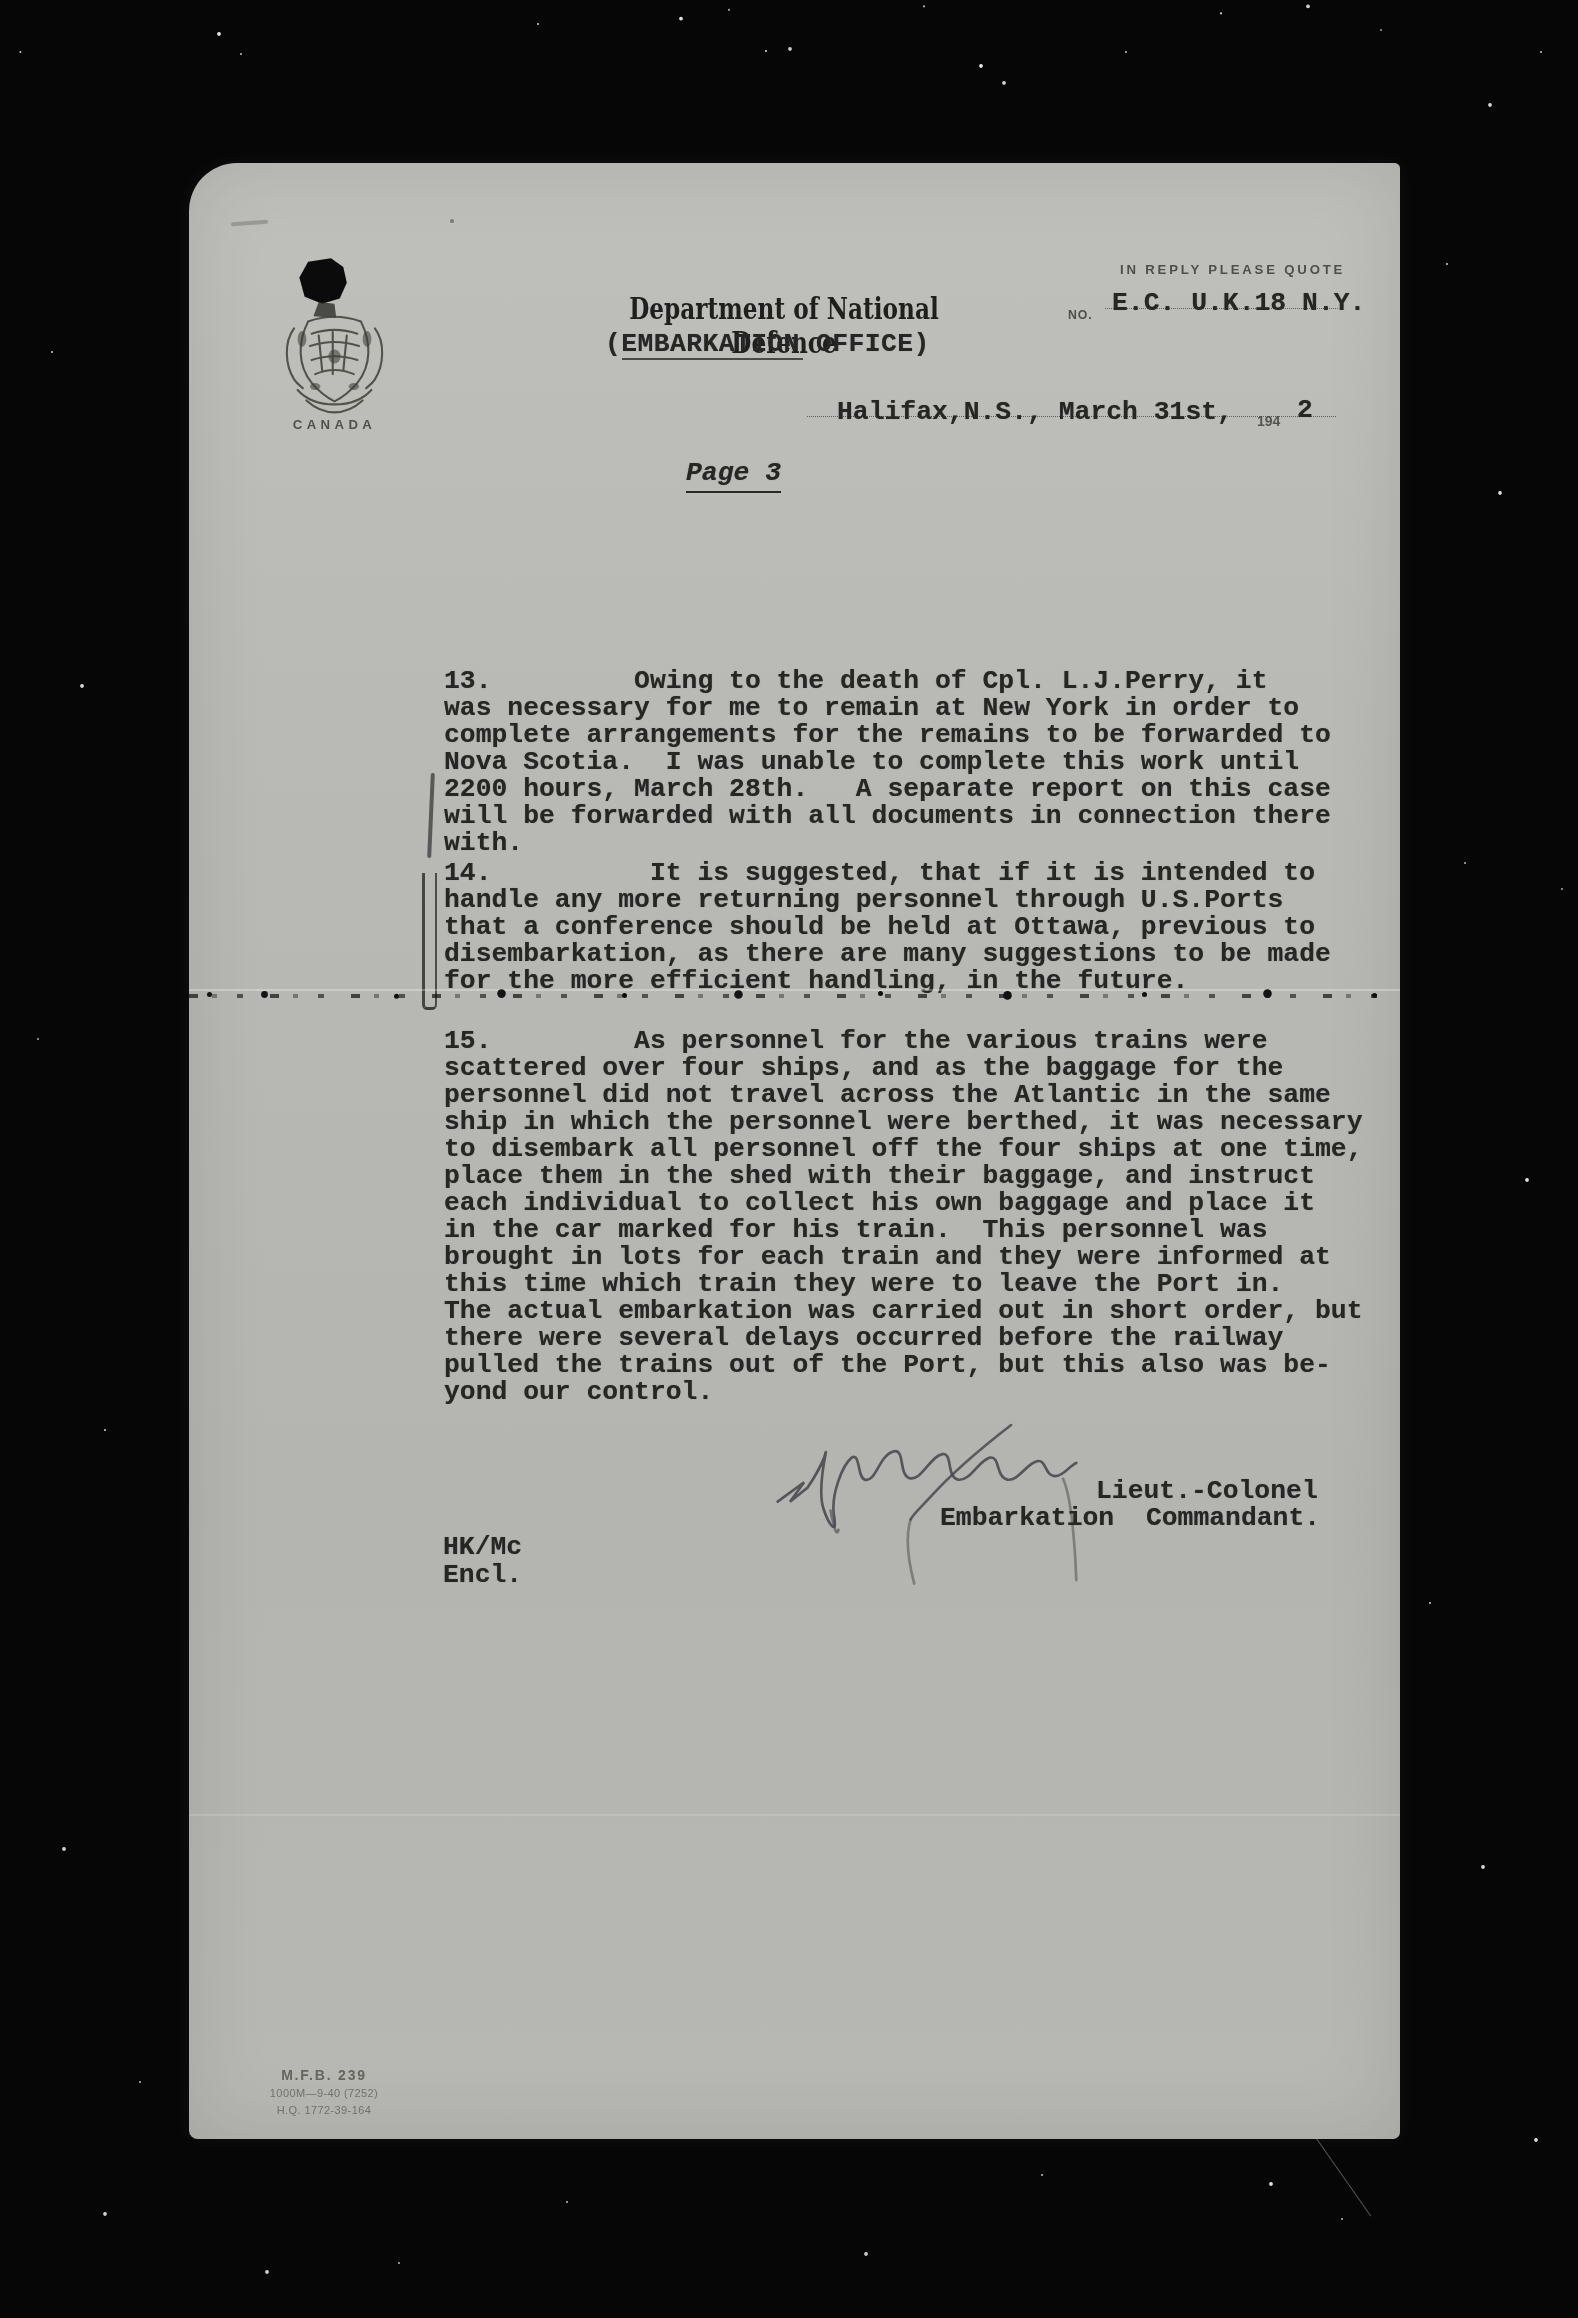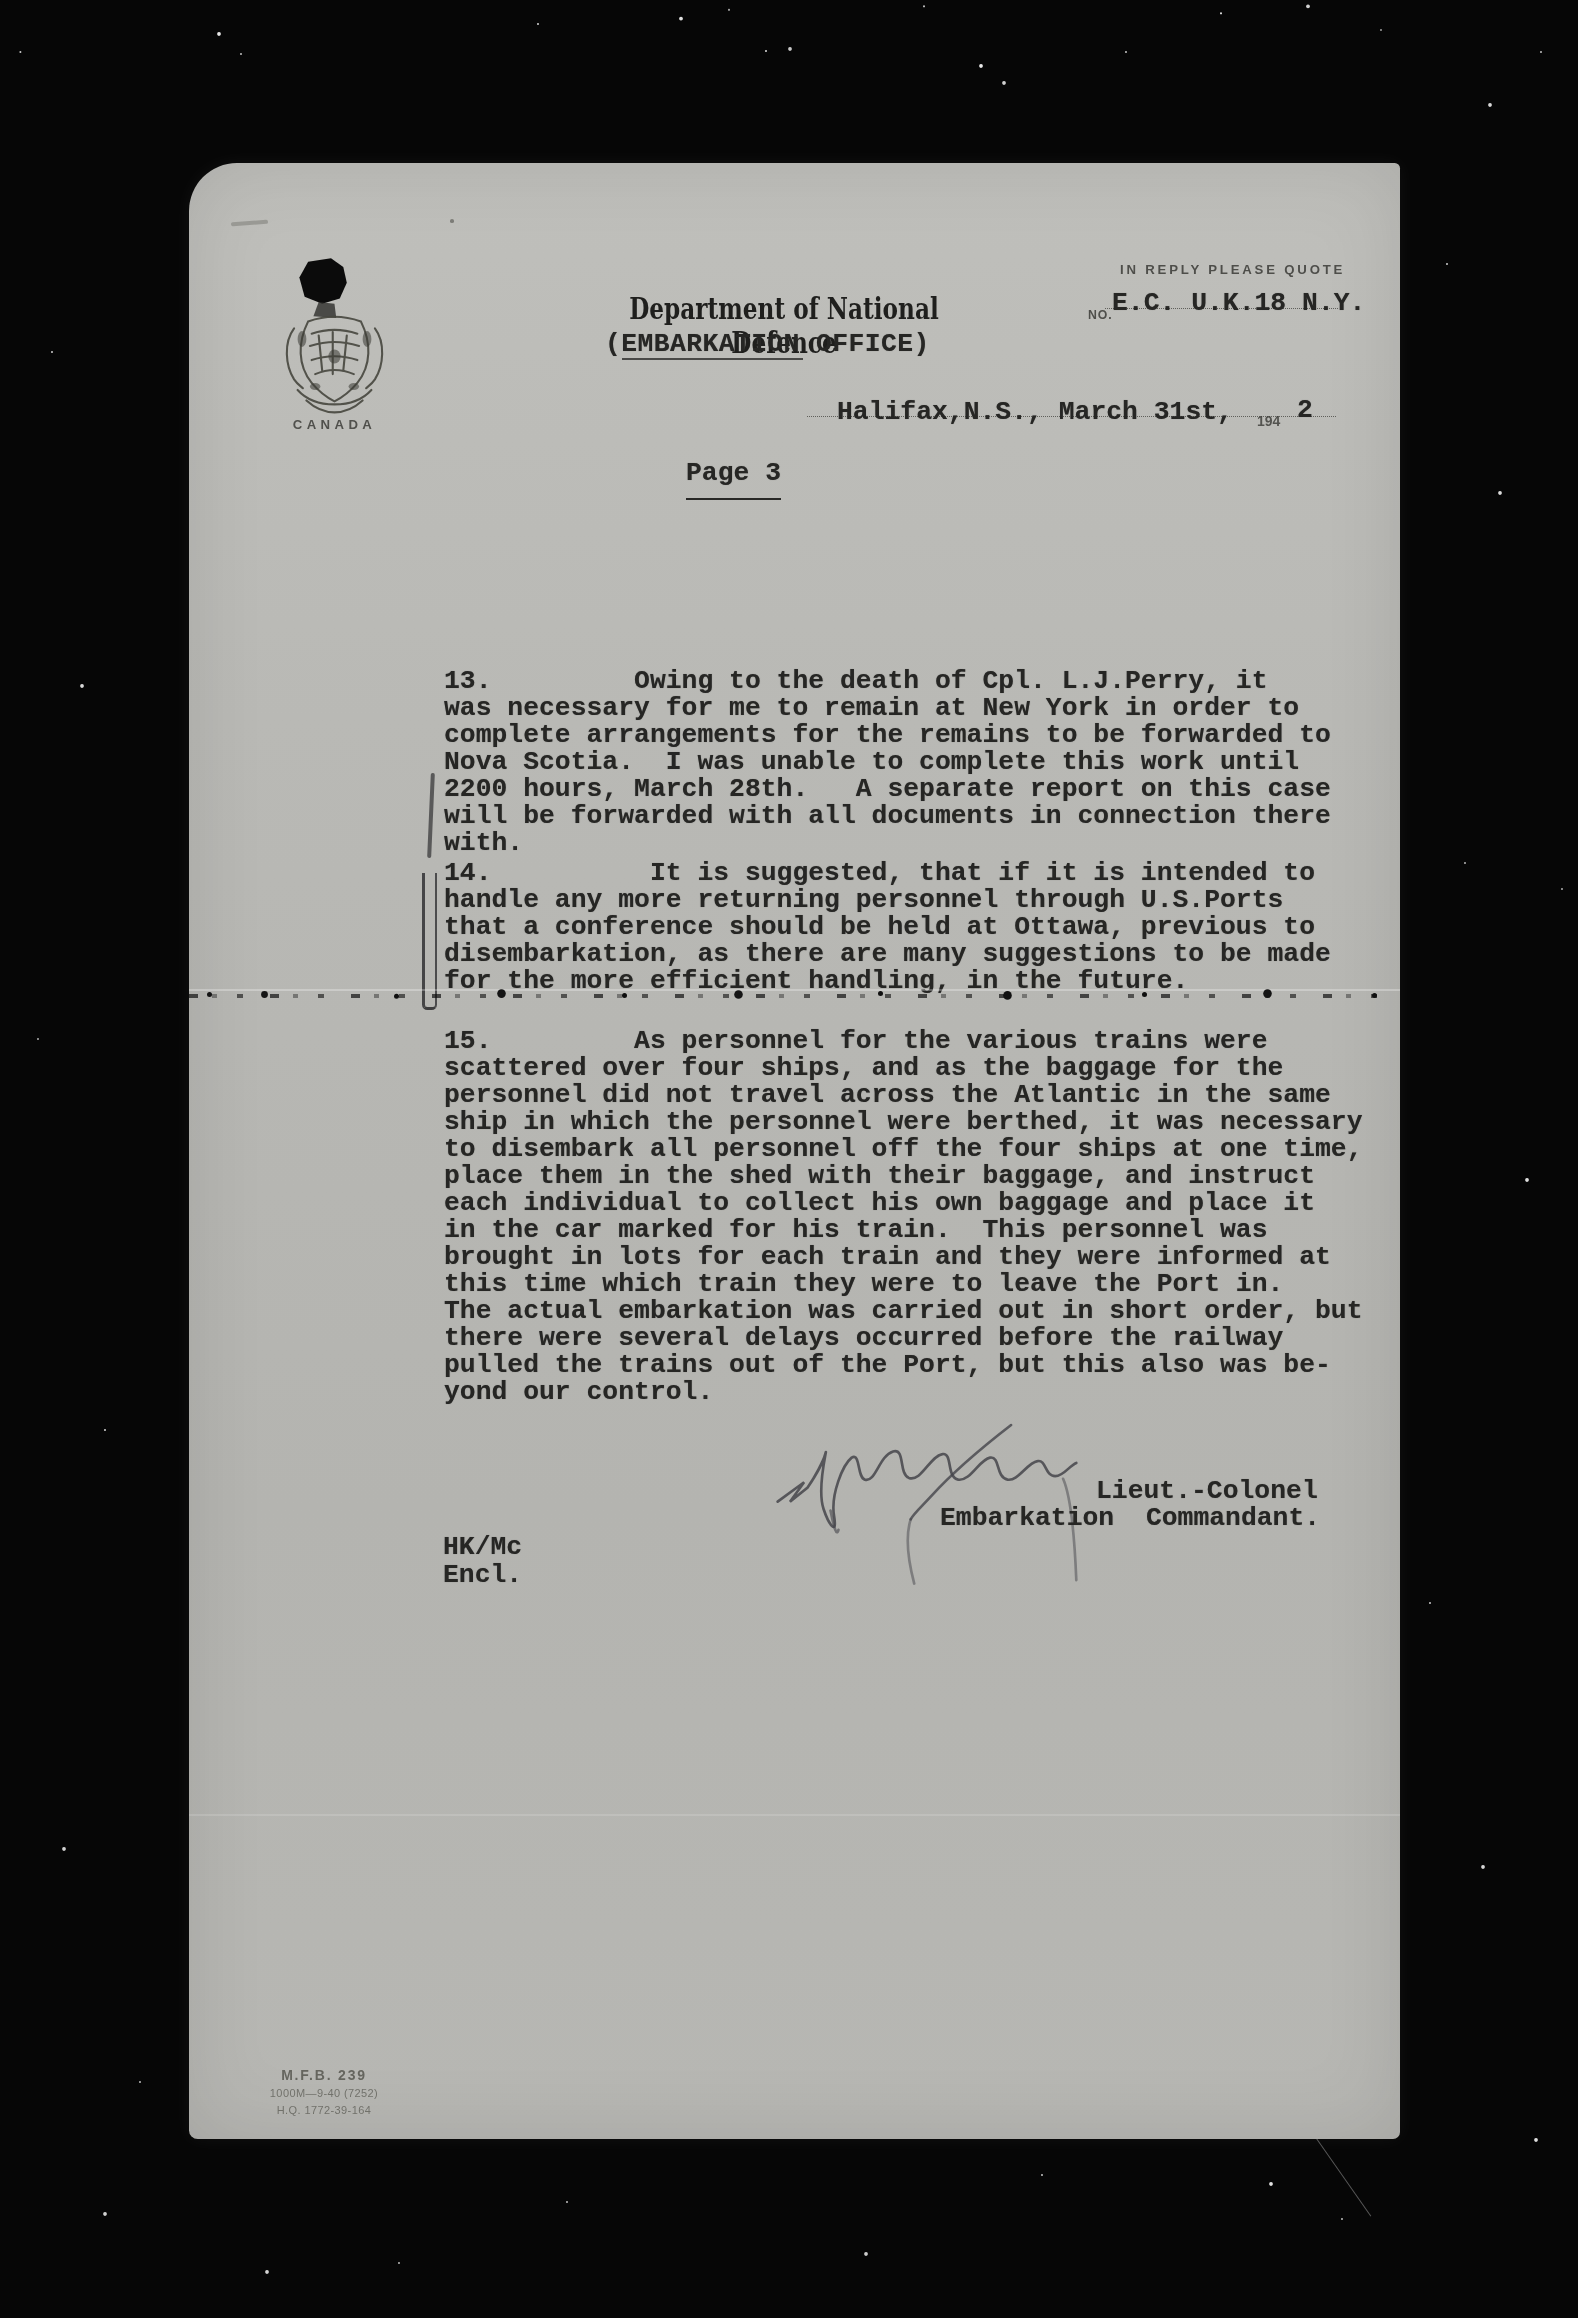--- a/index.html
+++ b/index.html
@@ -28,29 +28,29 @@
       color:#262624;text-shadow:0 0 0.9px rgba(35,35,35,.45);position:absolute;white-space:pre;}
   .para{line-height:27px;}
   .print{position:absolute;color:#3b3b37;}
   
   .dept{position:absolute;left:379px;top:129px;width:432px;text-align:center;
     font-family:"DejaVu Serif","Liberation Serif",serif;font-weight:bold;font-size:29px;
     color:#1f1f1d;transform:scaleX(.8);transform-origin:center;letter-spacing:0;}
   .office{left:416px;top:166px;letter-spacing:0.4px;}
   .office-underline{position:absolute;left:433px;top:195px;width:181px;height:1.8px;background:#2c2c2a;opacity:.8;}
   .reply-quote{left:899px;top:99px;font-size:13.2px;letter-spacing:2.8px;font-weight:bold;opacity:.85;padding-left:32px;}
-  .no-label{left:879px;top:145px;font-size:12.3px;letter-spacing:0.9px;font-weight:bold;opacity:.85;margin-left:20px;}
+  .no-label{left:879px;top:145px;font-size:12.3px;letter-spacing:0.9px;font-weight:bold;opacity:.85;}
   .file-number{left:923px;top:125px;}
   .dotline{position:absolute;border-bottom:1.8px dotted #50504b;opacity:.85;}
   .ref-line{left:916px;top:145px;width:233px;}
   .date-line{left:618px;top:253px;width:529px;}
   .place-date{left:648px;top:234px;}
   .year-printed{left:1068px;top:250px;font-size:14px;font-weight:bold;opacity:.8;}
   .year-typed{left:1108px;top:232px;}
-  .page-label{left:497px;top:295px;border-bottom:2.6px solid #282826;padding-bottom:10px;}
+  .page-label{left:497px;top:295px;border-bottom:2.6px solid #282826;padding-bottom:3px;font-style:italic;}
   
   .crest-box{position:absolute;left:84px;top:95px;width:123px;height:176px;}
   .crest-caption{position:absolute;left:0;bottom:1.8px;width:100%;text-align:center;
     font-size:13.2px;font-weight:bold;letter-spacing:4.4px;color:#3e3e3a;opacity:.85;}
   .smudge{position:absolute;left:42px;top:58px;width:37px;height:3.5px;background:#8a8a85;
     border-radius:1.8px;transform:rotate(-4deg);opacity:.7;}
   .smudge-dot{position:absolute;left:261px;top:56px;width:4.4px;height:3.5px;background:#7c7c77;border-radius:50%;}
   
   .mark-13{position:absolute;left:240px;top:610px;width:3.5px;height:85px;background:#39393b;
     border-radius:1.8px;transform:rotate(2.5deg);opacity:.75;}

